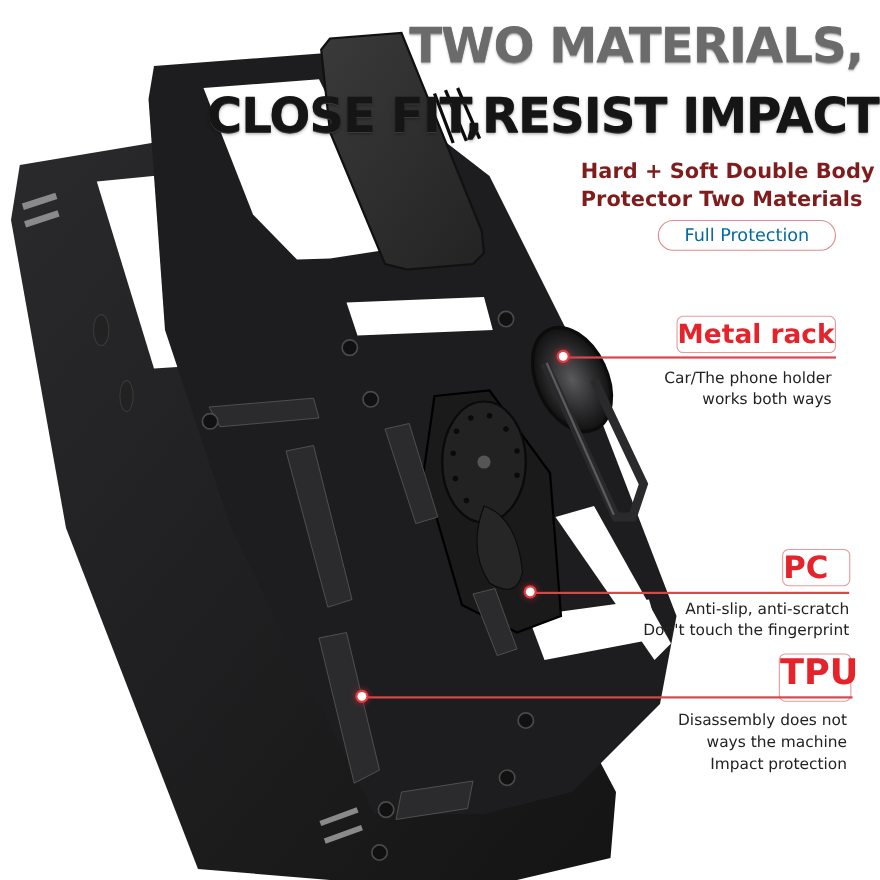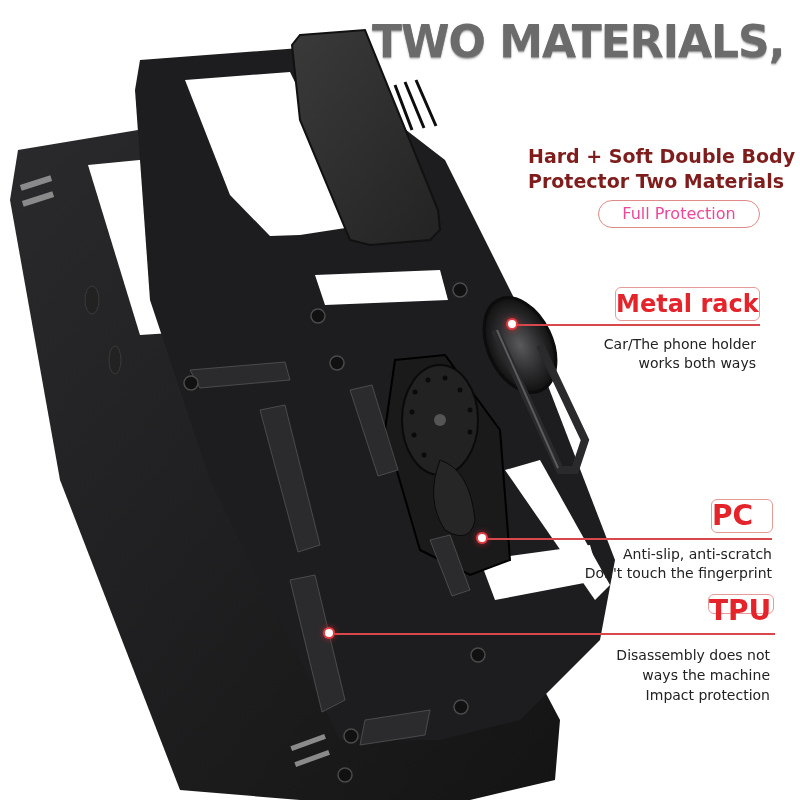--- a/index.html
+++ b/index.html
@@ -16,32 +16,32 @@
     text-shadow:0 1px 0 #9a9a9a, 0 2px 2px rgba(0,0,0,0.25); }
   #headline-2 { left:188px; top:80px; font-size:44px; color:#151515;
     text-shadow:0 1px 0 #3a3a3a, 0 2px 3px rgba(0,0,0,0.35); }
 
   #subhead {
     position:absolute; left:528px; top:144px; font-family:"DejaVu Sans", sans-serif;
     font-weight:bold; font-size:19px; line-height:25px; color:#7f1d1d; white-space:nowrap; z-index:5;
   }
   #full-protection {
     position:absolute; left:598px; top:200px; width:162px; height:28px;
-    border:1px solid #e08a8a; border-radius:14px; color:#ec4899;
+    border:1px solid #e08a8a; border-radius:14px; color:#0369a1;
     font-family:"DejaVu Sans", sans-serif; font-size:16px; line-height:26px; text-align:center; z-index:5;
   }
 
   .tag {
     position:absolute; border:1px solid #e69a9a; border-radius:6px;
     color:#e5232b; font-family:"DejaVu Sans", sans-serif; font-weight:bold;
     text-align:left; z-index:5; background:#fff;
   }
   #tag-metal { left:615px; top:287px; width:145px; height:34px; font-size:24px; line-height:32px; }
   #tag-pc    { left:711px; top:499px; width:62px;  height:34px; font-size:28px; line-height:32px; }
-  #tag-tpu   { left:708px; top:594px; width:66px;  height:20px; font-size:28px; line-height:32px; }
+  #tag-tpu   { left:708px; top:594px; width:66px;  height:44px; font-size:32px; line-height:32px; }
 
   .desc {
     position:absolute; text-align:right; color:#222; font-family:"DejaVu Sans", sans-serif;
     font-size:14px; line-height:19px; z-index:5; white-space:nowrap;
   }
   #desc-metal { right:44px; top:335px; }
   #desc-pc    { right:28px; top:545px; }
   #desc-tpu   { right:30px; top:645px; line-height:20px; }
 
   .leader { position:absolute; height:1.5px; background:#d8474c; z-index:6; }
@@ -140,20 +140,21 @@
         <circle cx="337" cy="363" r="7"></circle>
       <circle cx="460" cy="290" r="7"></circle>
         <circle cx="478" cy="655" r="7"></circle>
         <circle cx="461" cy="707" r="7"></circle>
       <circle cx="351" cy="736" r="7"></circle>
         <circle cx="345" cy="775" r="7"></circle>
     </g>
   </svg>
 
   <div id="headline-1" class="headline">TWO MATERIALS,</div>
+  <div id="headline-2" class="headline">CLOSE FIT,RESIST IMPACT</div>
 
   <div id="subhead">
     <div>Hard + Soft Double Body</div>
     <div>Protector Two Materials</div>
   </div>
 
   <div id="full-protection">Full Protection</div>
 
   <div id="tag-metal" class="tag">Metal rack</div>
   <div class="leader" style="left:512px; top:324px; width:248px;"></div>

